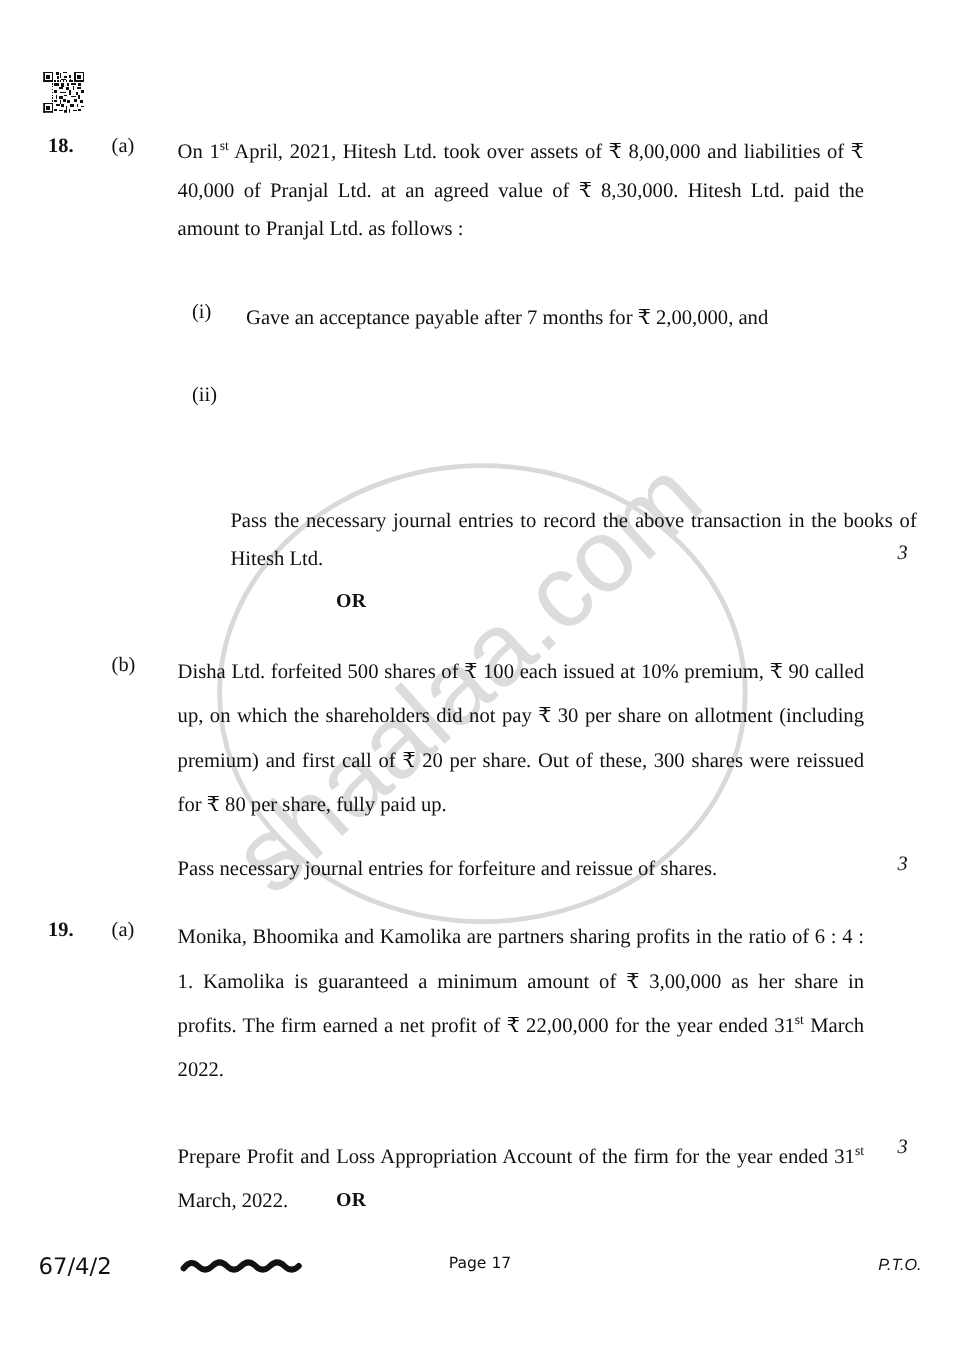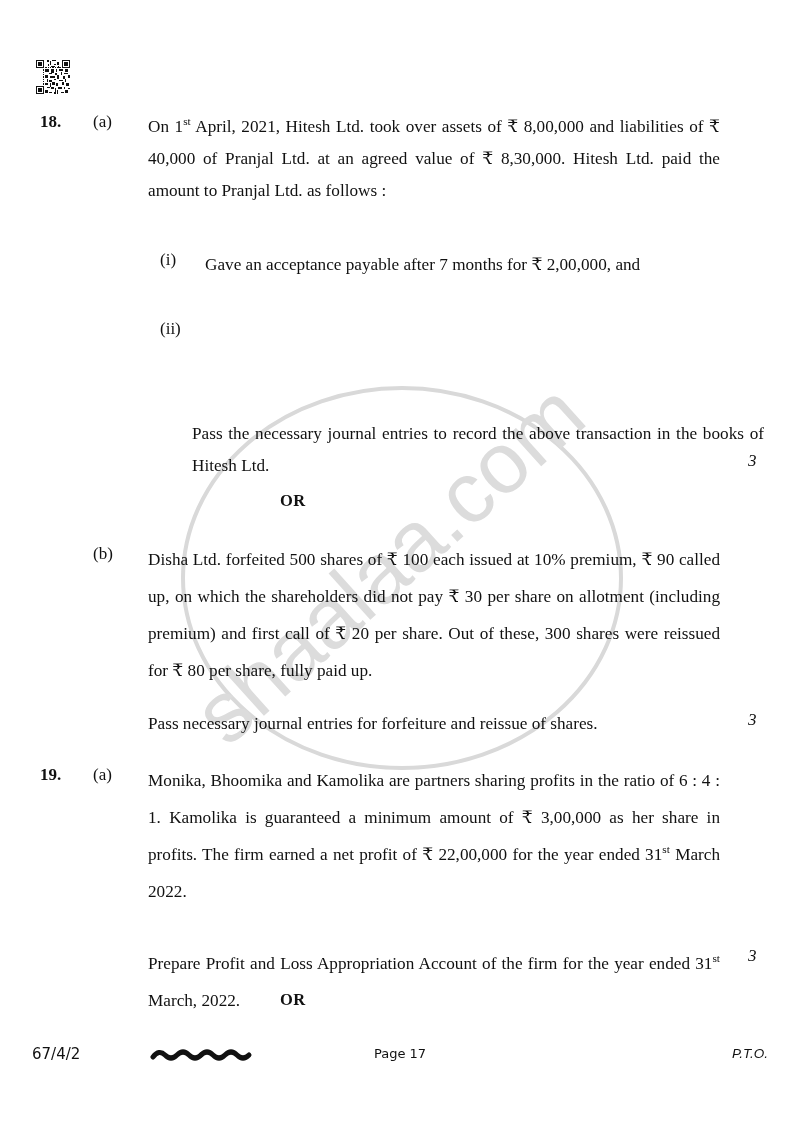--- a/index.html
+++ b/index.html
@@ -119,21 +119,21 @@
     top: 1044px;
     width: 800px;
     height: 24px;
     z-index: 3;
   }
   .footer-code {
     position: absolute;
     left: 32px;
     top: 3px;
     font-family: "DejaVu Sans", "Liberation Sans", sans-serif;
-    font-size: 15px;
+    font-size: 19px;
     line-height: 1;
     color: #111;
   }
   .footer-wave {
     position: absolute;
     left: 150px;
     top: 0px;
     width: 110px;
     height: 22px;
   }

